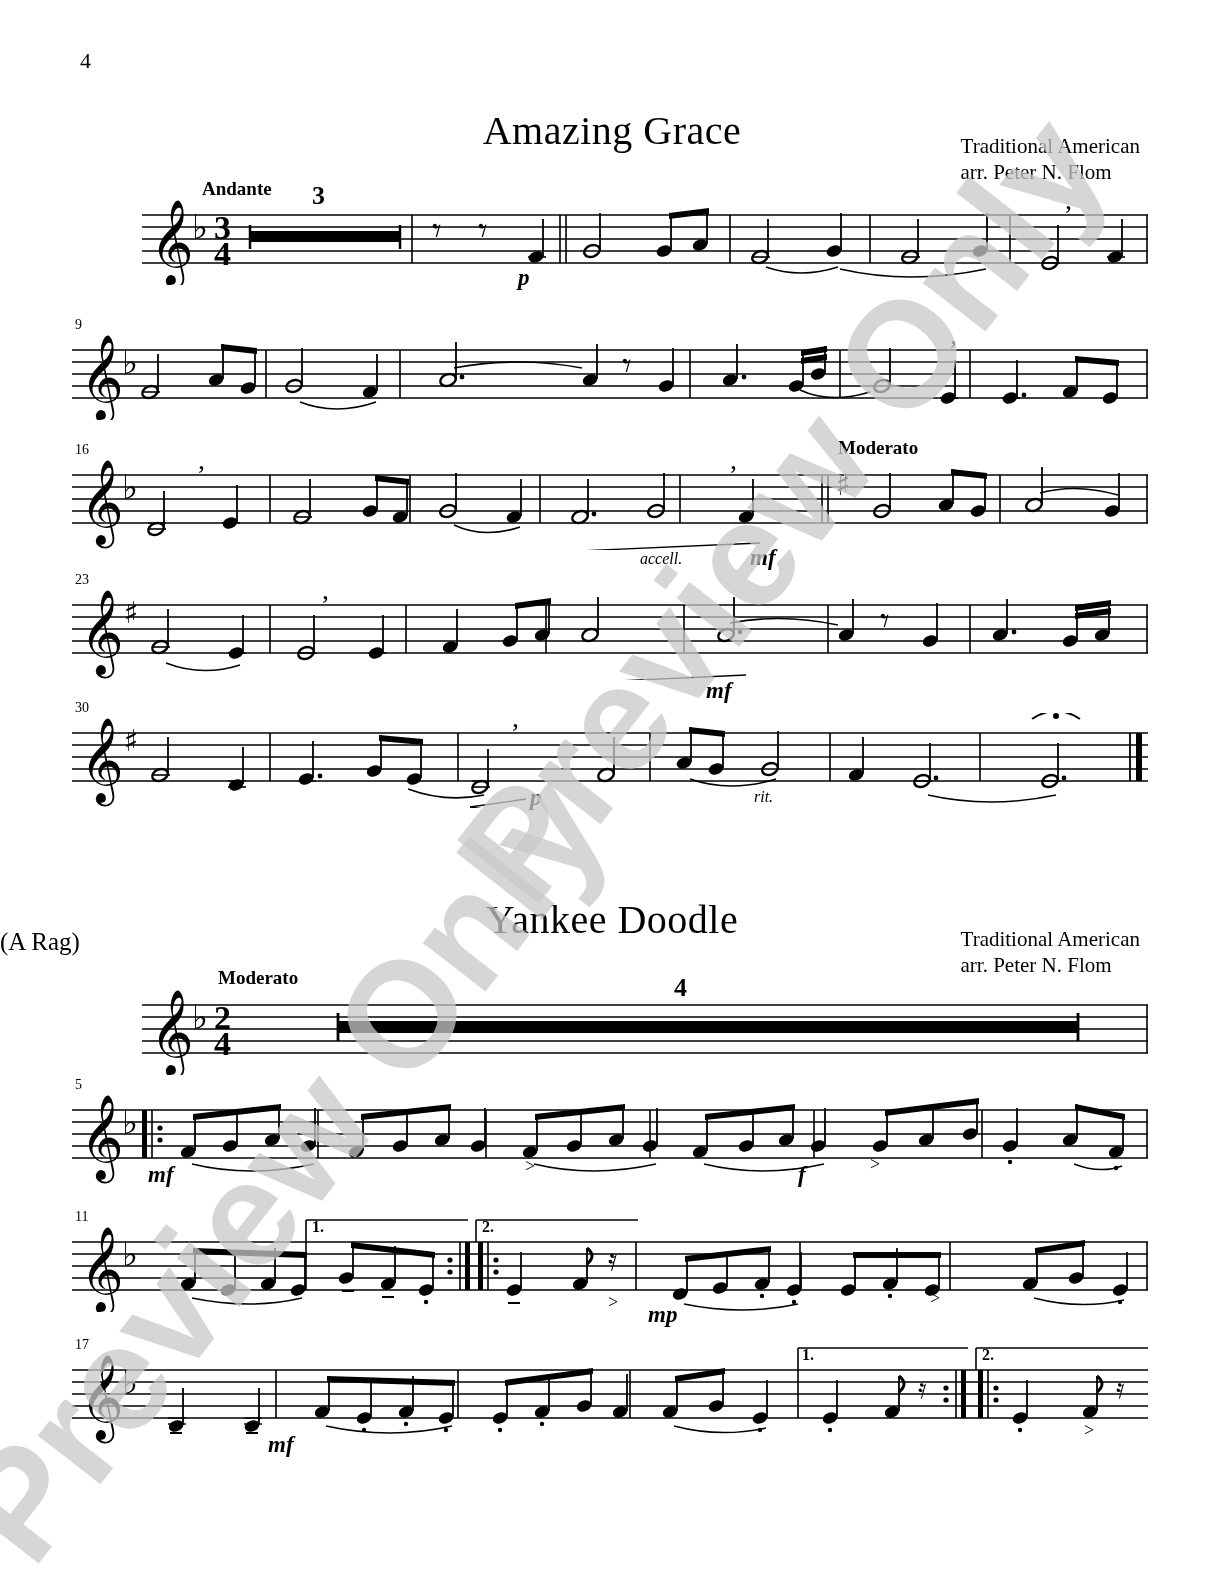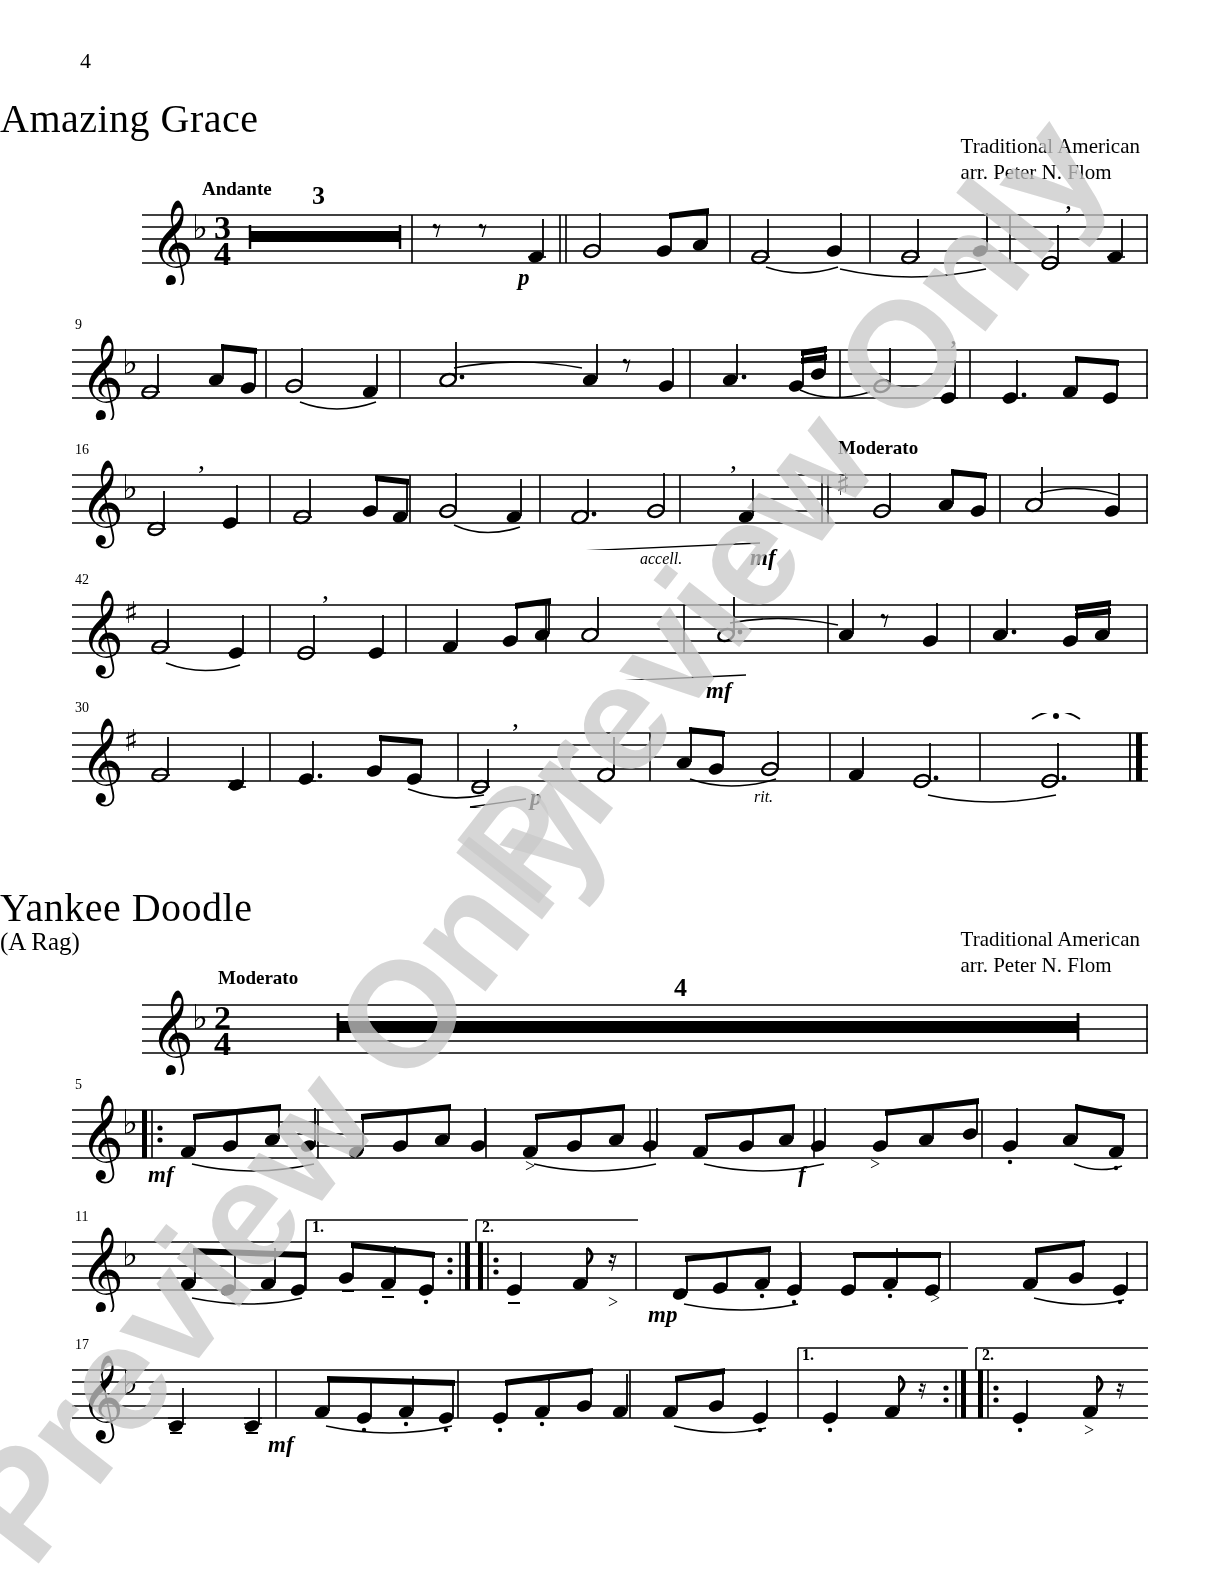--- a/index.html
+++ b/index.html
@@ -39,22 +39,24 @@
 
   
   .page-number {
     position: absolute;
     left: 80px; top: 48px;
     font-size: 22px;
   }
   .song-title {
     position: absolute;
     width: 1224px;
+    text-align: center;
     font-size: 40px;
     letter-spacing: 0.5px;
+    margin-top: 12px;
   }
   .song-subtitle {
     position: absolute;
     width: 1224px;
     font-size: 25px;
   }
   .credit {
     position: absolute;
     right: 84px;
     font-size: 21px;
@@ -500,21 +502,21 @@
       <ellipse cx="1032" cy="50" rx="7.5" ry="5.4" fill="#000" transform="rotate(-20 1032 50)"></ellipse>
       <line x1="1007" y1="55" x2="1007" y2="20" stroke="#000" stroke-width="1.8"></line>
       <line x1="1039" y1="49" x2="1039" y2="16" stroke="#000" stroke-width="1.8"></line>
       <path d="M1005 20 L1041 15 L1041 21 L1005 26 Z" fill="#000"></path>
       <path d="M1005 28 L1041 23 L1041 29 L1005 34 Z" fill="#000"></path>
     </g>
     <text x="252" y="14" font-family="Liberation Serif, serif" font-size="28" fill="#000">,</text>
     <path d="M504 98 L676 90" fill="none" stroke="#000" stroke-width="1.3"></path>
     <path d="M504 98 L676 106" fill="none" stroke="#000" stroke-width="1.3"></path>
   </svg>
-  <div class="measure-num" style="left:5px; top:-13px;">42</div>
+  <div class="measure-num" style="left:5px; top:-13px;">23</div>
   <div class="dyn" style="left:636px; top:93px;">mf</div>
 </div>
 
 <div class="system" style="left:70px; top:713px;">
   <svg class="staff-svg" width="1080" height="95" viewBox="0 0 1080 95" xmlns="http://www.w3.org/2000/svg">
     <g stroke="#000" stroke-width="1.4">
       <line x1="2" y1="20" x2="1078" y2="20"></line>
       <line x1="2" y1="32" x2="1078" y2="32"></line>
       <line x1="2" y1="44" x2="1078" y2="44"></line>
       <line x1="2" y1="56" x2="1078" y2="56"></line>

